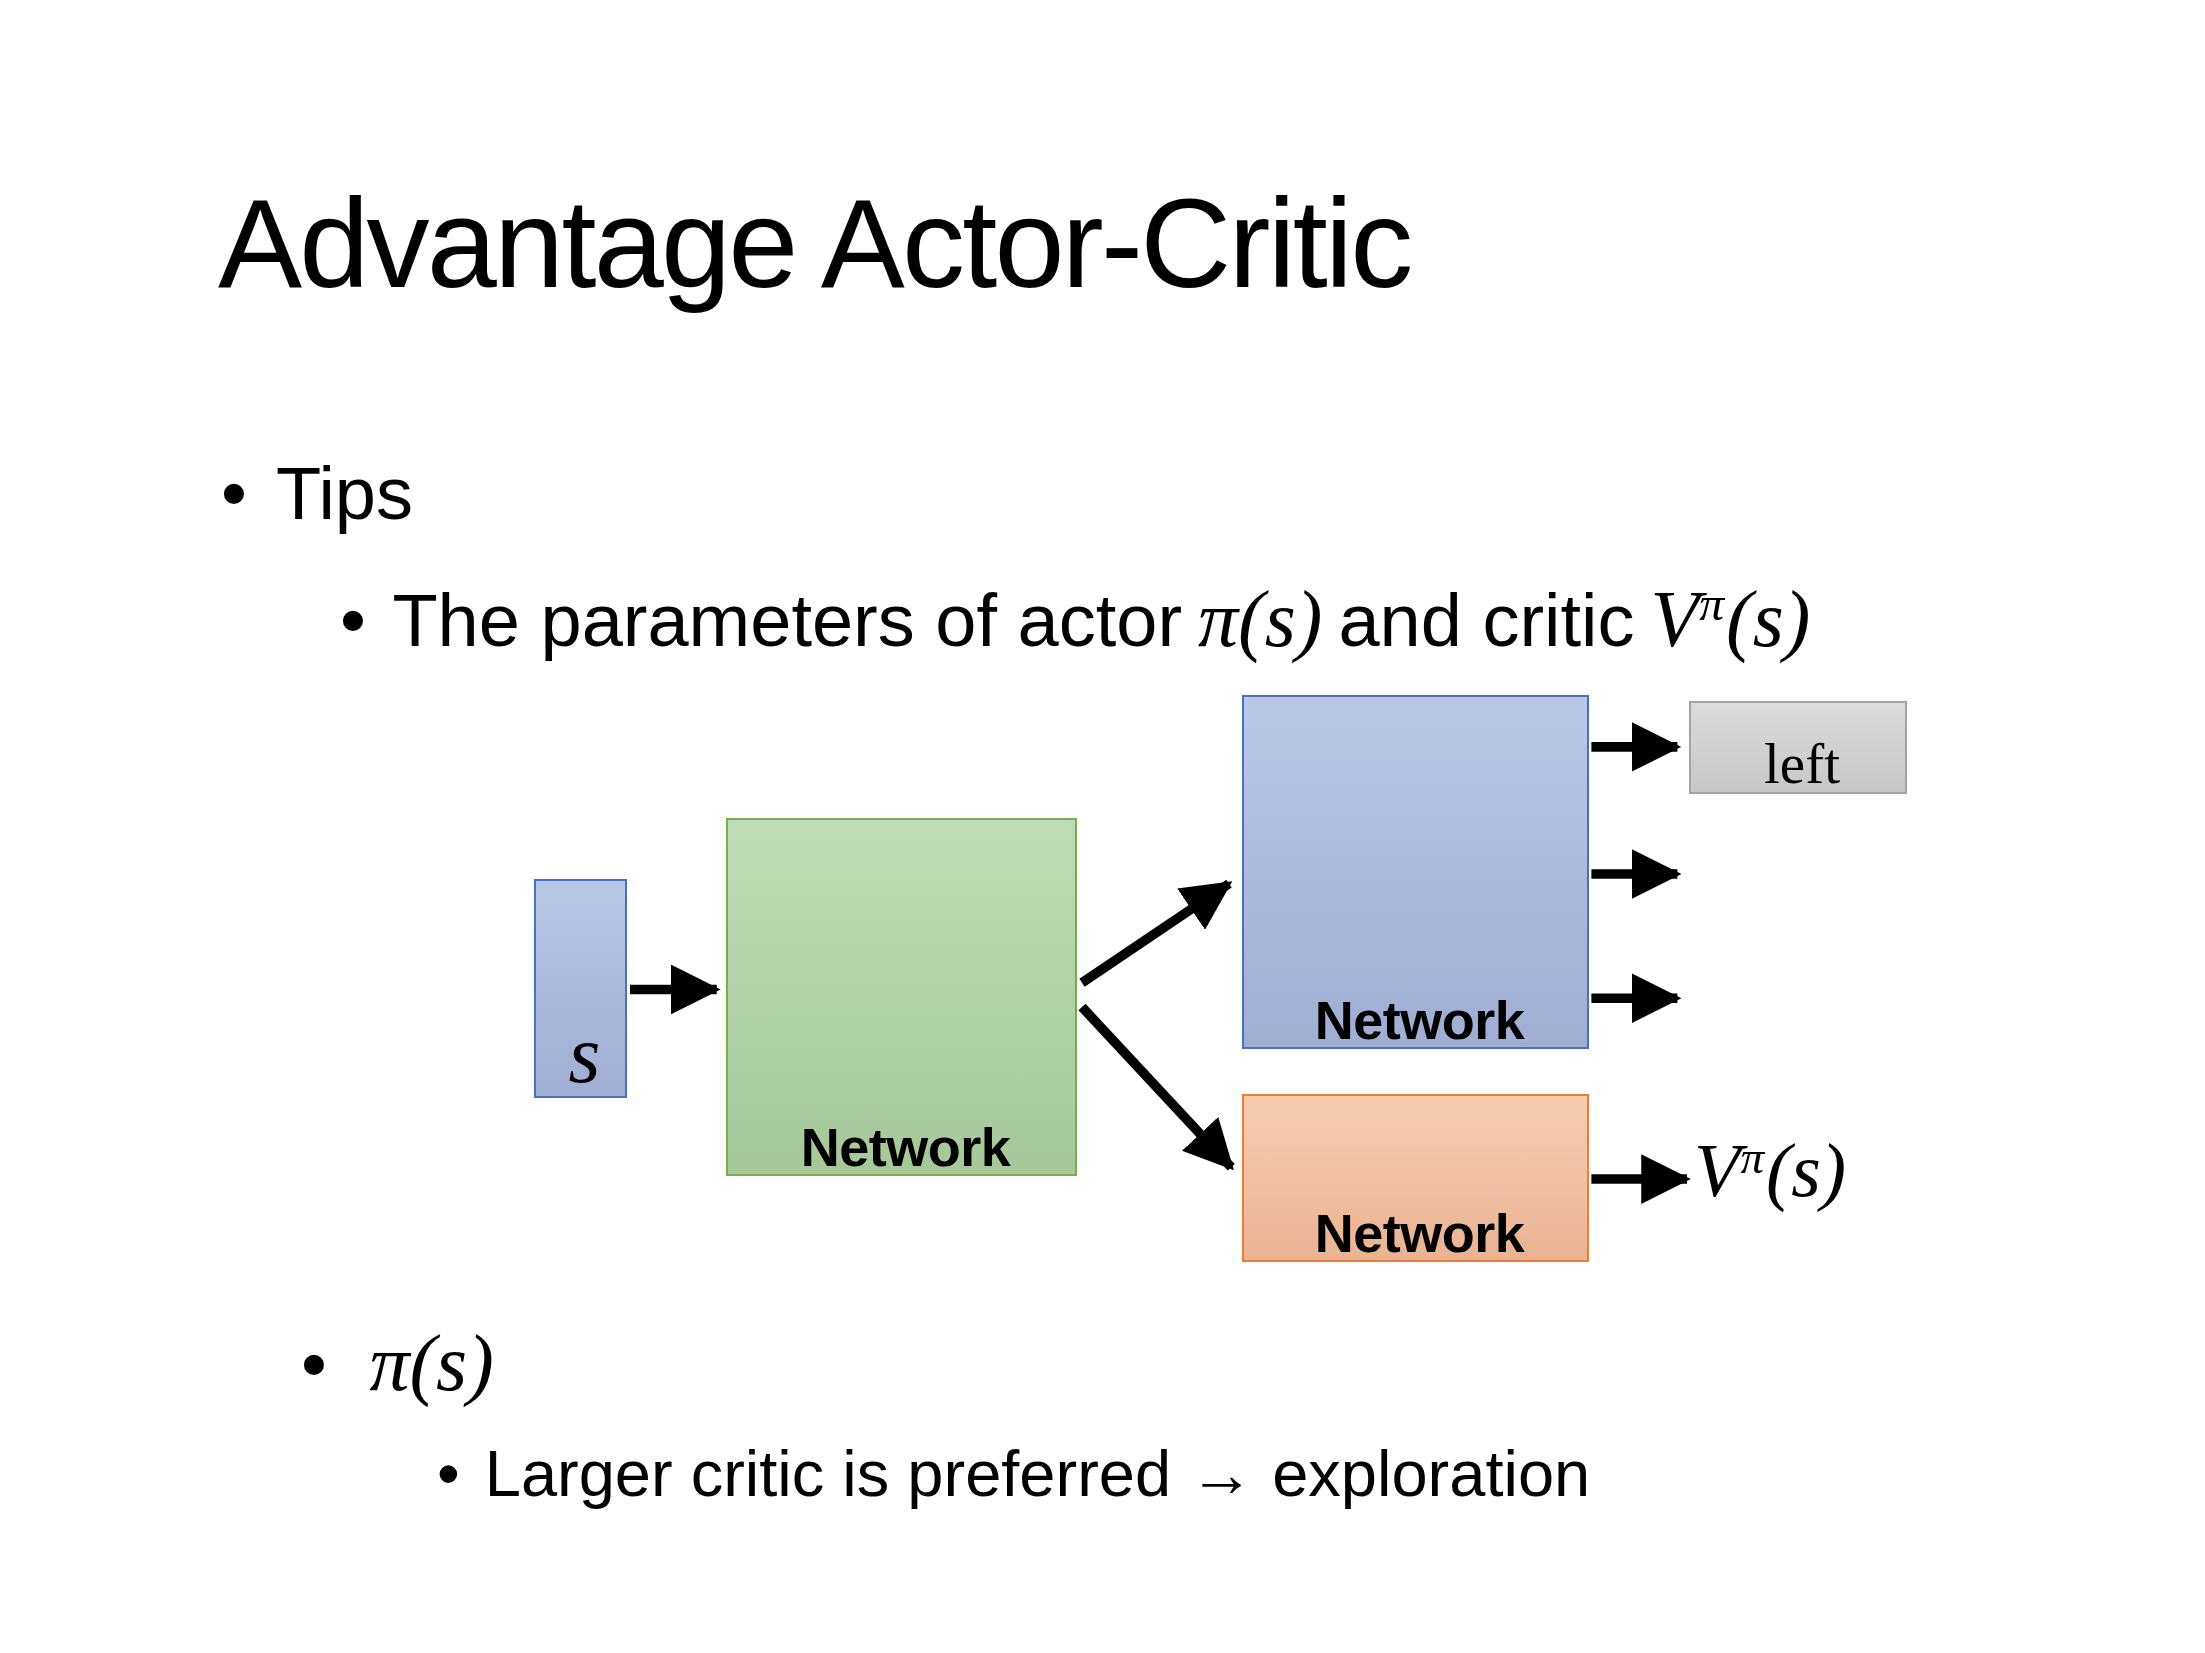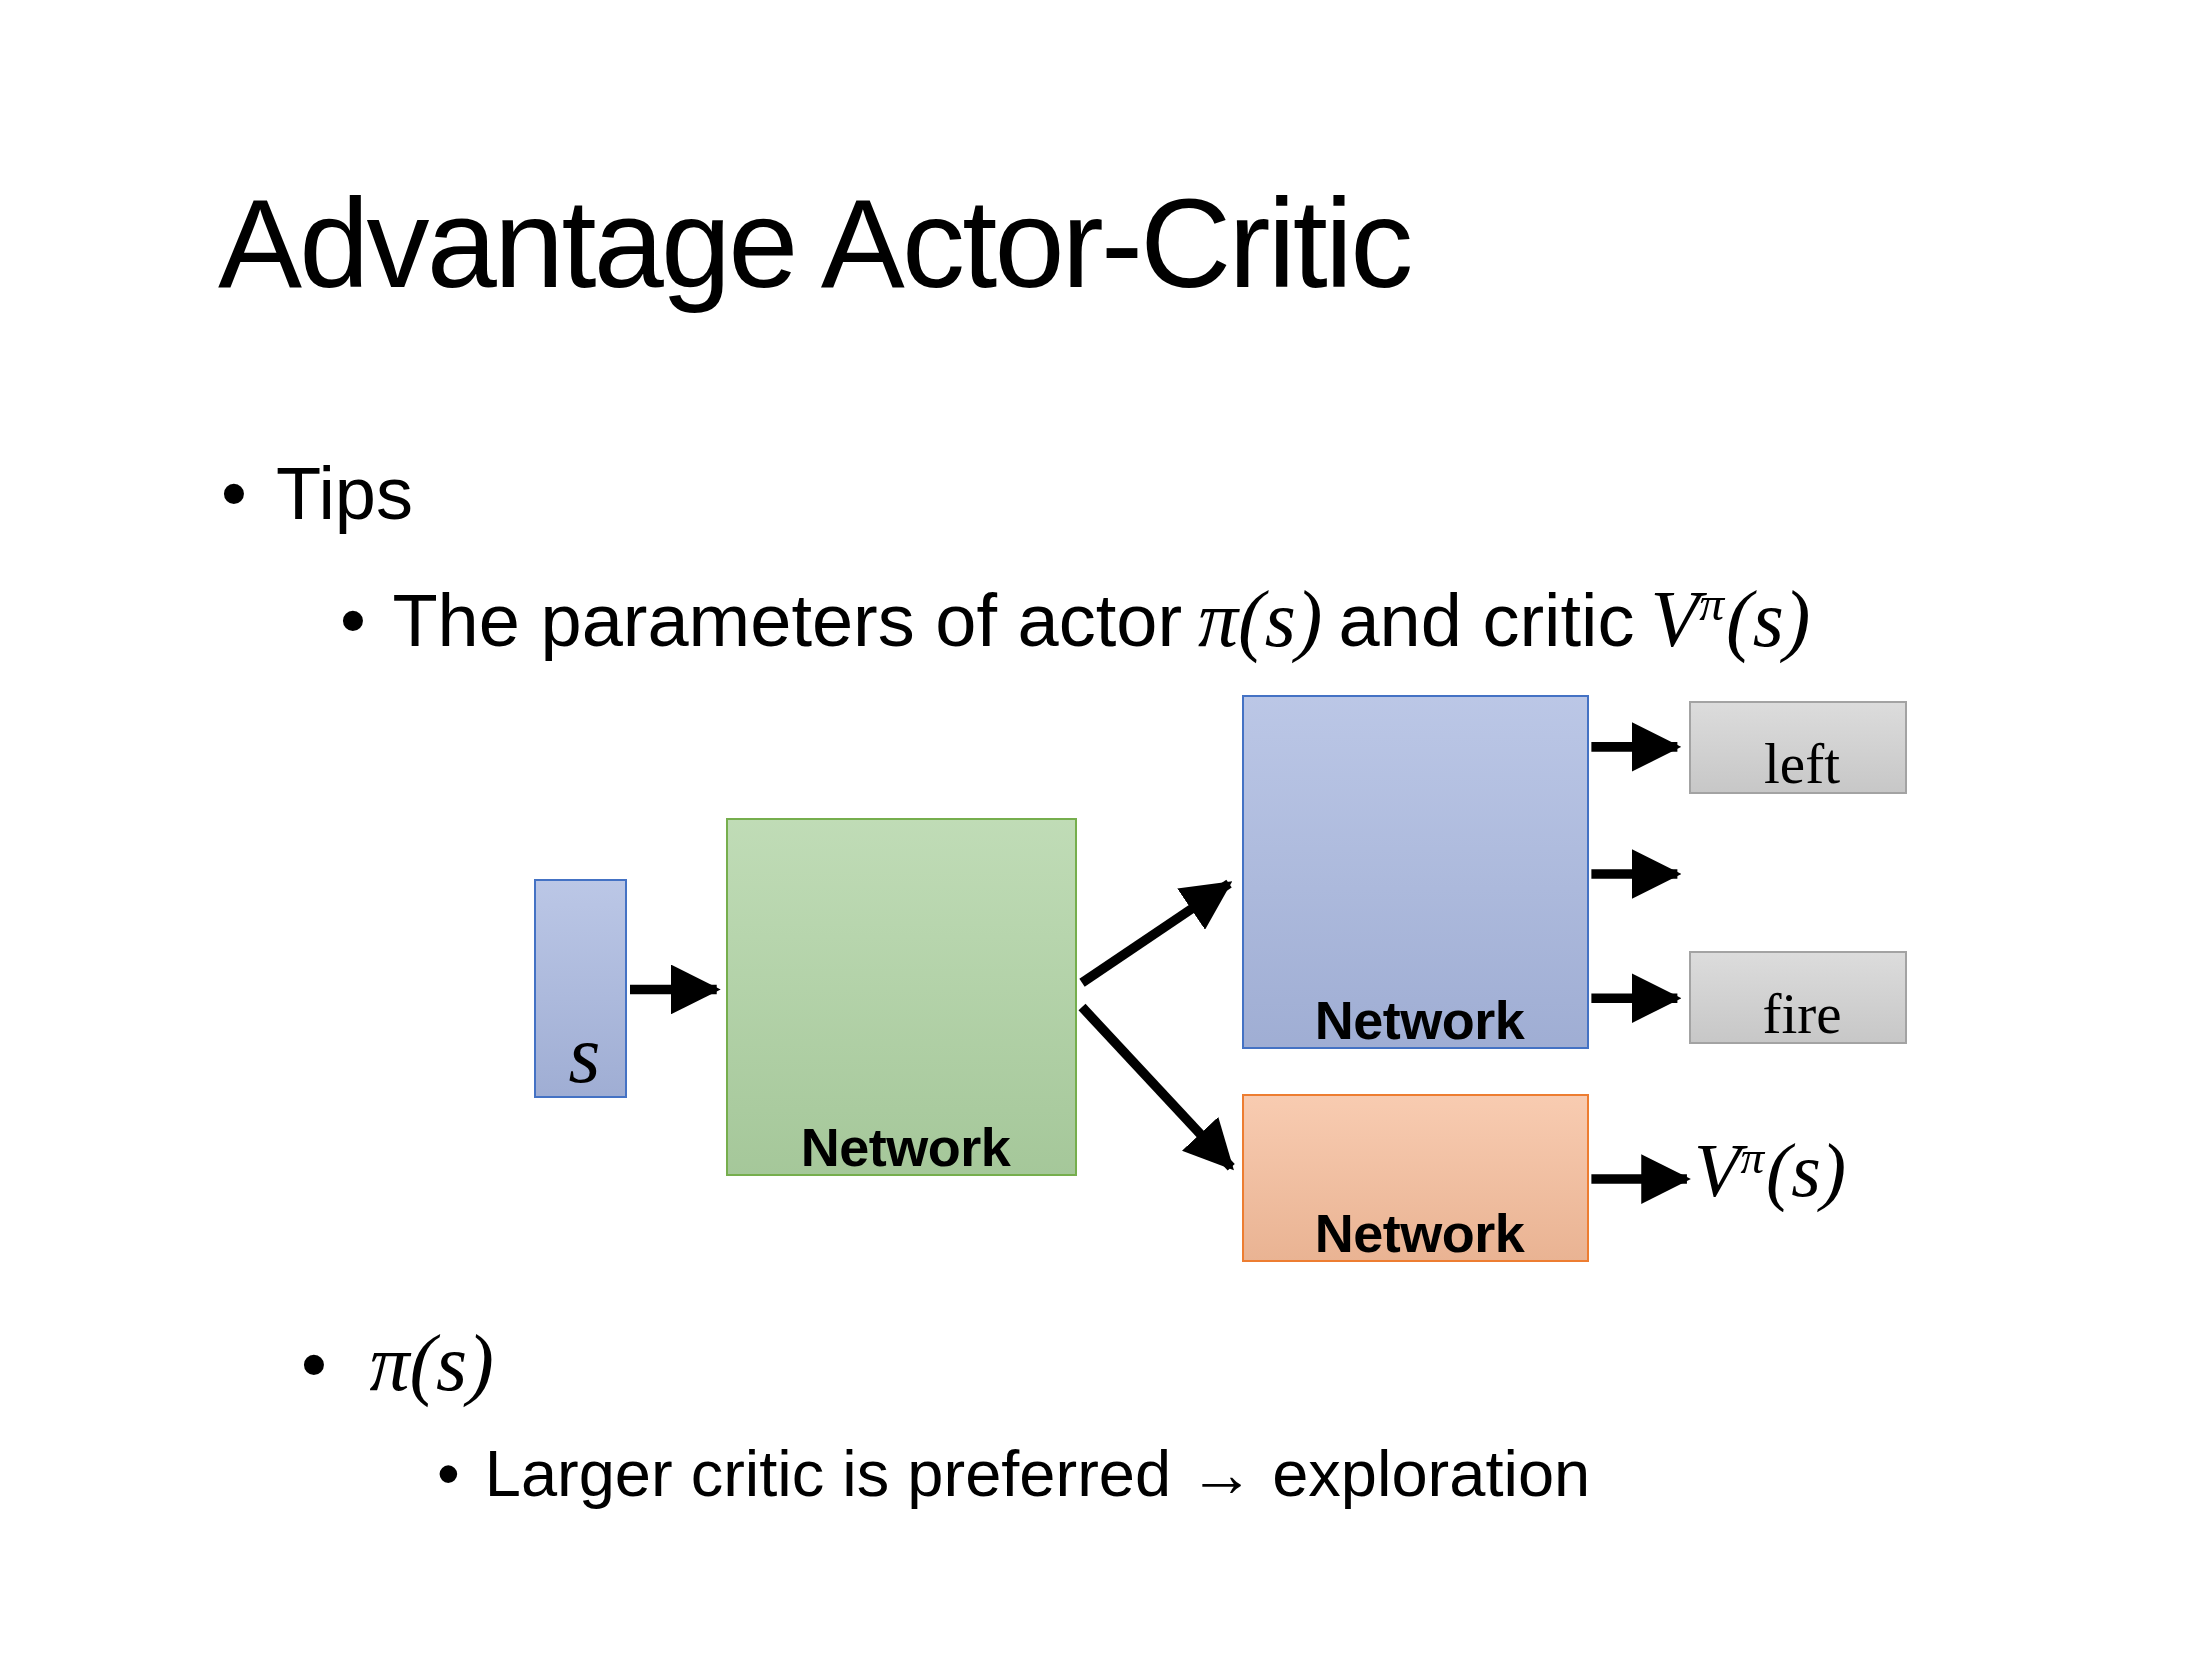--- a/index.html
+++ b/index.html
@@ -105,23 +105,20 @@
     <span class="net-label">Network</span>
   </div>
 
   <div class="box box-critic" style="background-color: rgb(246, 189, 155); border-color: rgb(237, 125, 49);">
     <span class="net-label">Network</span>
   </div>
 
   <div class="box box-action box-action-0" style="background-color: rgb(210, 210, 210); border-color: rgb(163, 163, 163);">
     <span class="action-label">left</span>
   </div>
-  <div class="box box-action box-action-2" style="background-color: rgb(210, 210, 210); border-color: rgb(163, 163, 163);">
-    <span class="action-label">fire</span>
-  </div>
 
   <div class="critic-output">
     <i>V</i><span class="msup">π</span><span>(s)</span>
   </div>
 
   <svg class="arrows" width="2205" height="1654" viewBox="0 0 3000 2250">
     <defs>
       <marker id="ah" viewBox="0 0 10 10" refX="9.2" refY="5" markerWidth="5.2" markerHeight="5.2" orient="auto" markerUnits="strokeWidth">
         <path d="M0,0 L10,5 L0,10 z" fill="#000000"></path>
       </marker>

